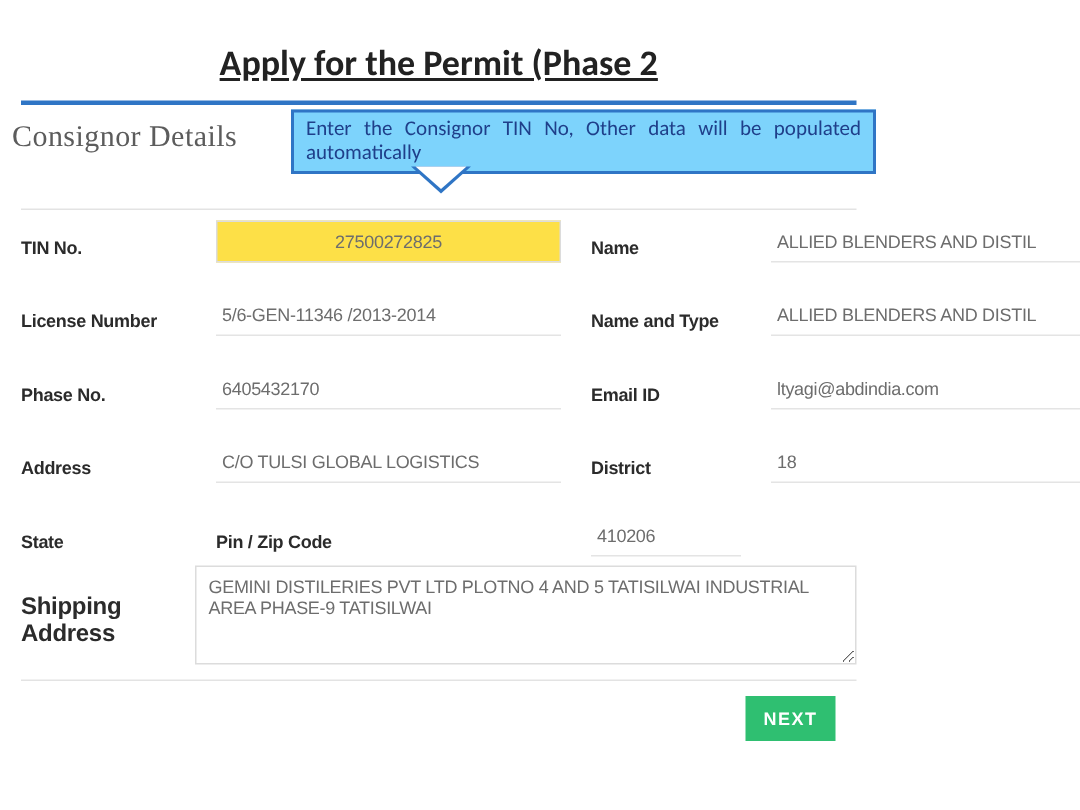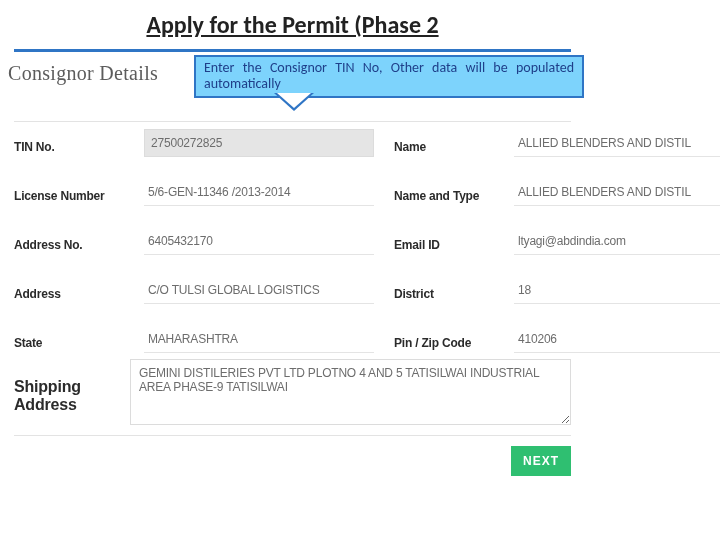--- a/index.html
+++ b/index.html
@@ -1,17 +1,17 @@
 <!DOCTYPE html>
 <html><head>
 <meta charset="utf-8">
 <style>
   * { box-sizing: border-box; margin: 0; padding: 0; }
   html, body { width: 720px; height: 540px; font-family: "Segoe UI", Arial, sans-serif; background: #fff; color: #222; }
-  .page { position: relative; width: 585px; height: 540px; padding: 10px 14px 0 14px; }
+  .page { position: relative; width: 585px; height: 540px; padding: 28px 14px 0 14px; }
   .page-title {
     font-size: 24px; text-align: center; text-decoration: underline;
     margin: 0 0 10px 0; padding-bottom: 10px; border-bottom: 3px solid #2f75c5;
     font-family: Calibri, Arial, sans-serif;
   }
   .section-title {
     font-family: "Times New Roman", Georgia, serif;
     color: #5c5c5c; font-size: 20px; margin: 2px 0 2px -6px; letter-spacing: 0.3px;
   }
   .callout-wrap { position: relative; height: 60px; margin-left: 180px; margin-top: -32px; margin-bottom: 6px; }
@@ -47,31 +47,31 @@
     padding-top: 8px;
   }
   .val {
     font-family: Arial, sans-serif; color: #6d6d6d; font-size: 12px;
     border-bottom: 1px solid #e4e4e4; padding: 8px 4px 6px 4px;
     white-space: nowrap; overflow: hidden; text-overflow: ellipsis;
     letter-spacing: -0.2px; align-self: end;
   }
   .val.input {
     border: 1px solid #dcdcdc; border-bottom: 1px solid #dcdcdc;
-    background: #e5e5e5; padding: 6px 6px;
+    background: #fde047; padding: 6px 6px; text-align: center;
   }
   .ship-row { display: grid; grid-template-columns: 110px 1fr; column-gap: 6px; margin-top: 6px; }
   .ship-area {
     border: 1px solid #dcdcdc; min-height: 66px; padding: 6px 8px;
     font-family: Arial, sans-serif; color: #6d6d6d; font-size: 12px;
     letter-spacing: -0.2px; resize: both; overflow: auto;
   }
   .footer { border-top: 1px solid #e3e3e3; margin-top: 10px; height: 50px; position: relative; }
   .next-btn {
-    position: absolute; right: 0; top: 10px;
+    position: absolute; right: 14px; top: 10px;
     background: #2fbf71; color: #fff; font-family: Arial, sans-serif;
     font-size: 12px; font-weight: 700; letter-spacing: 1px;
     padding: 8px 12px; border: none; cursor: pointer; margin-left: 16px;
   }
 </style>
 </head>
 <body>
 
 <div class="page">
   <h1 class="page-title">Apply for the Permit (Phase 2</h1>
@@ -89,32 +89,31 @@
     <div class="lbl">TIN No.</div>
     <div class="val input">27500272825</div>
     <div class="lbl">Name</div>
     <div class="val">ALLIED BLENDERS  AND DISTIL</div>
 
     <div class="lbl">License Number</div>
     <div class="val">5/6-GEN-11346 /2013-2014</div>
     <div class="lbl">Name and Type</div>
     <div class="val">ALLIED BLENDERS  AND DISTIL</div>
 
-    <div class="lbl">Address No.</div>
+    <div class="lbl">Phase No.</div>
     <div class="val">6405432170</div>
     <div class="lbl">Email ID</div>
     <div class="val">ltyagi@abdindia.com</div>
 
     <div class="lbl">Address</div>
     <div class="val">C/O TULSI GLOBAL  LOGISTICS</div>
     <div class="lbl">District</div>
     <div class="val">18</div>
 
     <div class="lbl">State</div>
-    <div class="val">MAHARASHTRA</div>
     <div class="lbl">Pin / Zip Code</div>
     <div class="val">410206</div>
   </div>
 
   <div class="ship-row">
     <div class="lbl">Shipping Address</div>
     <div class="ship-area">GEMINI DISTILERIES PVT LTD PLOTNO 4 AND 5 TATISILWAI INDUSTRIAL AREA PHASE-9 TATISILWAI</div>
   </div>
 
   <div class="footer">

